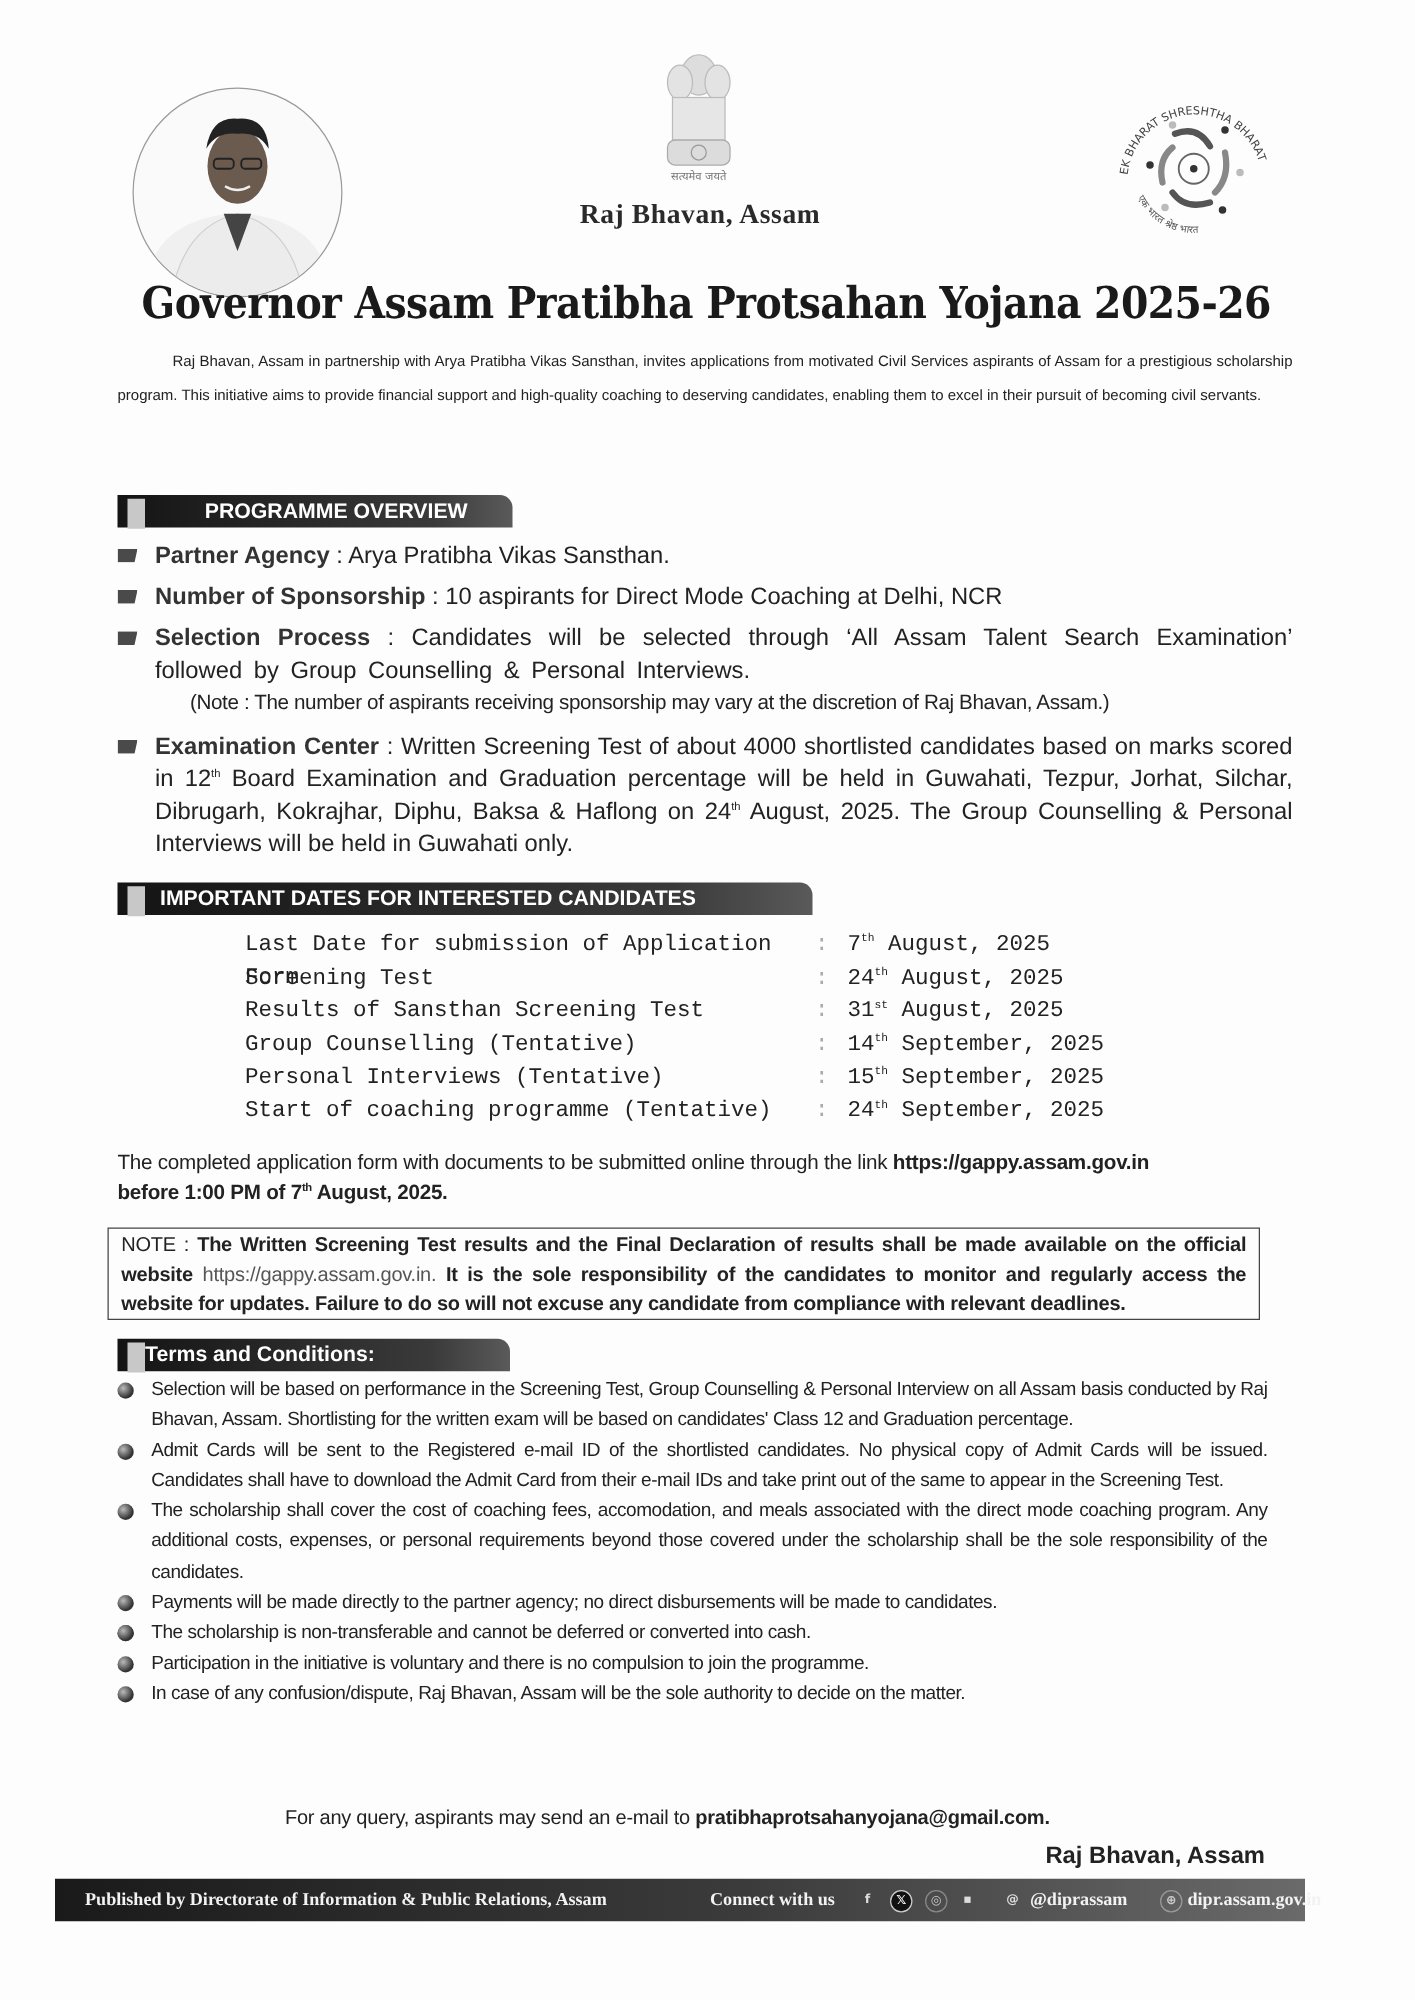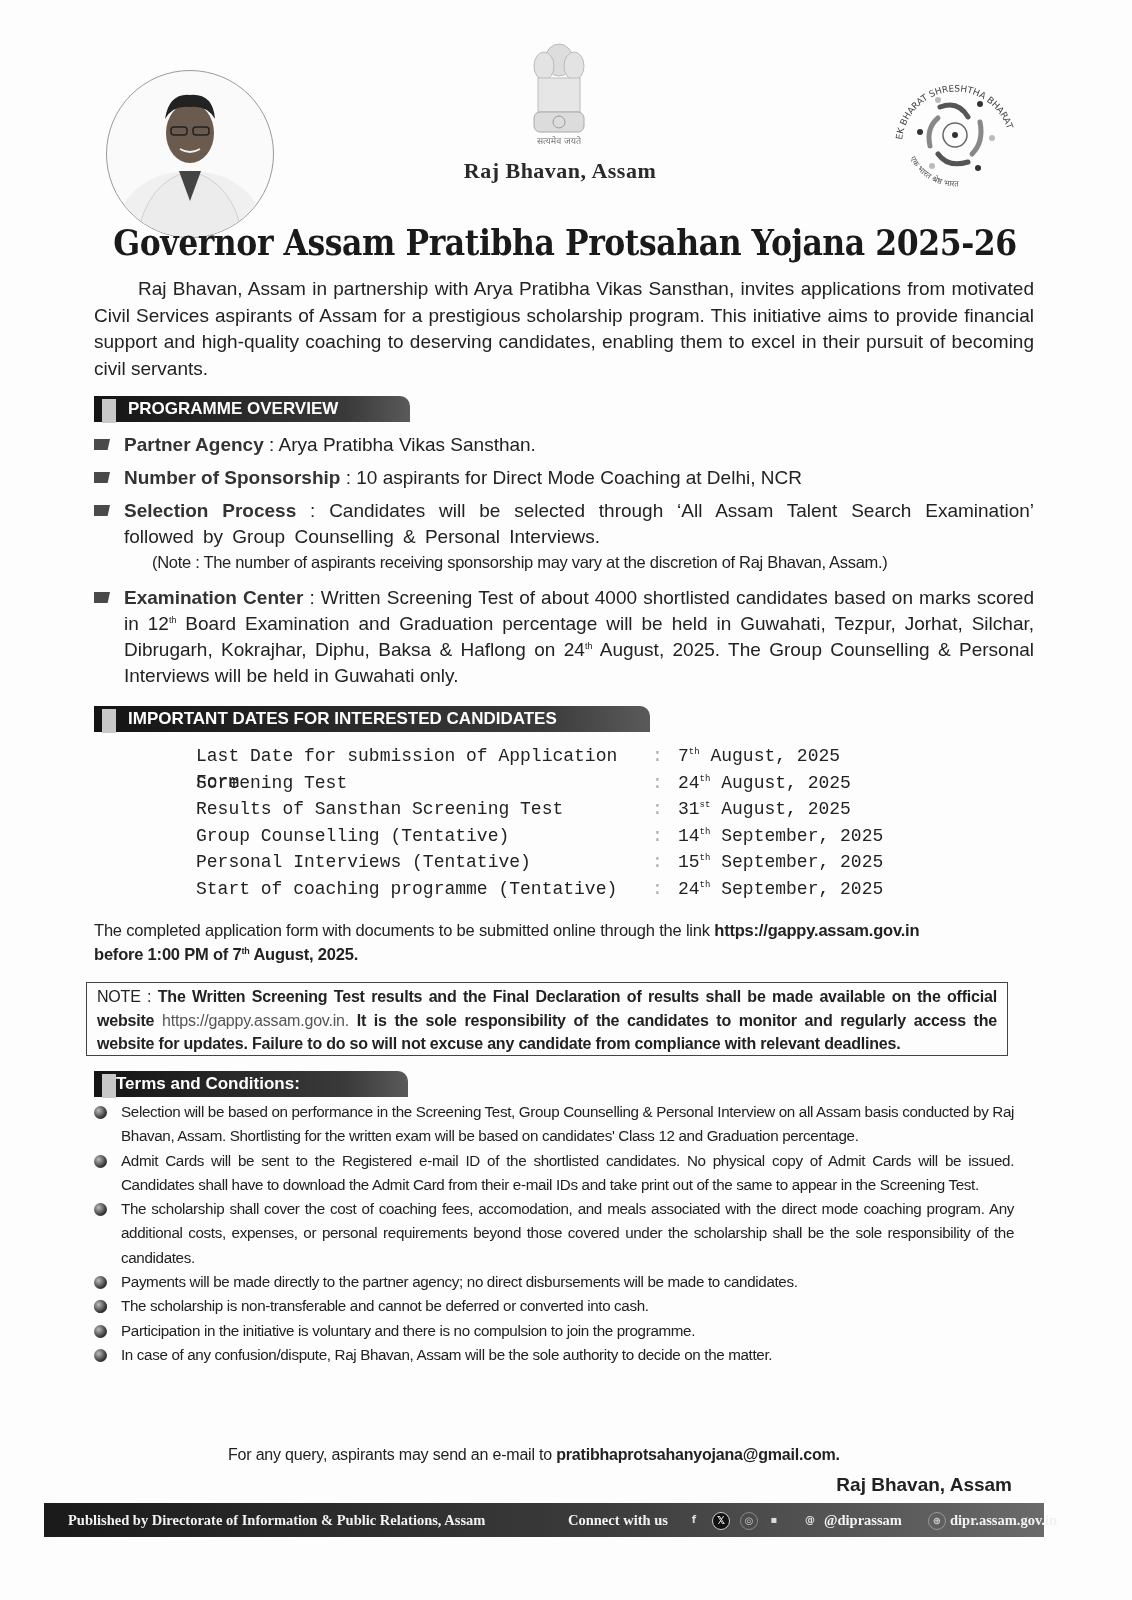--- a/index.html
+++ b/index.html
@@ -14,21 +14,21 @@
   .emblem-motto { position: absolute; left: 522px; top: 134px; width: 74px; text-align: center; font-size: 9px; color: #777;
                   font-family: "DejaVu Sans", sans-serif; }
   .org-name { position: absolute; left: 420px; top: 158px; width: 280px; text-align: center;
               font-family: "Liberation Serif", serif; font-weight: bold; font-size: 22px; color: #2a2a2a; letter-spacing: 0.5px; }
   .ebsb-logo { position: absolute; left: 880px; top: 62px; width: 150px; height: 140px; }
 
   .main-title { position: absolute; left: 60px; top: 222px; width: 1010px; text-align: center;
                 font-family: "DejaVu Serif", serif; font-weight: bold; font-size: 35px; color: #1a1a1a; letter-spacing: -0.5px;
                 transform: scaleX(0.9); transform-origin: center; }
 
-  .intro { position: absolute; left: 94px; top: 276px; width: 940px; font-size: 19px; line-height: 26.5px; text-align: justify;
+  .intro { position: absolute; left: 94px; top: 276px; width: 940px; font-size: 12px; line-height: 26.5px; text-align: justify;
            color: #222; }
   .intro span.indent { display: inline-block; width: 44px; }
 
   
   .sec-head { position: absolute; height: 26px; background: linear-gradient(to right, #141414, #3a3a3a 80%, #5a5a5a);
               border-radius: 0 10px 0 0; color: #fff; font-weight: bold; font-size: 17px; line-height: 26px;
               padding-left: 34px; box-sizing: border-box; }
   .sec-head::before { content: ""; position: absolute; left: 8px; top: 3px; width: 14px; height: 24px; background: #c8c8c8; }
 
   
@@ -126,21 +126,21 @@
         <circle cx="52" cy="104" r="3" fill="#bbb"></circle>
       <circle cx="40" cy="70" r="3" fill="#333"></circle>
         <circle cx="58" cy="38" r="3" fill="#bbb"></circle>
     </svg>
   </div>
 
   <div class="main-title">Governor Assam Pratibha Protsahan Yojana 2025-26</div>
 
   <div class="intro"><span class="indent"></span><span>Raj Bhavan, Assam in partnership with Arya Pratibha Vikas Sansthan, invites applications from motivated Civil Services aspirants of Assam for a prestigious scholarship program. This initiative aims to provide financial support and high-quality coaching to deserving candidates, enabling them to excel in their pursuit of becoming civil servants.</span></div>
 
-  <div class="sec-head" style="left:94px; top:396px; width:316px;">PROGRAMME OVERVIEW</div>
+  <div class="sec-head" style="left:94px; top:396px; width:316px;text-align:center;">PROGRAMME OVERVIEW</div>
 
   <div class="ov" style="top:432px;">
     <span class="sq"></span>
     <div class="txt"><b>Partner Agency</b><span> : </span><span>Arya Pratibha Vikas Sansthan.</span></div>
   </div>
   <div class="ov" style="top:465px;">
     <span class="sq"></span>
     <div class="txt"><b>Number of Sponsorship</b><span> : </span><span>10 aspirants for Direct Mode Coaching at Delhi, NCR</span></div>
   </div>
   <div class="ov" style="top:498px; word-spacing: 4px;">

